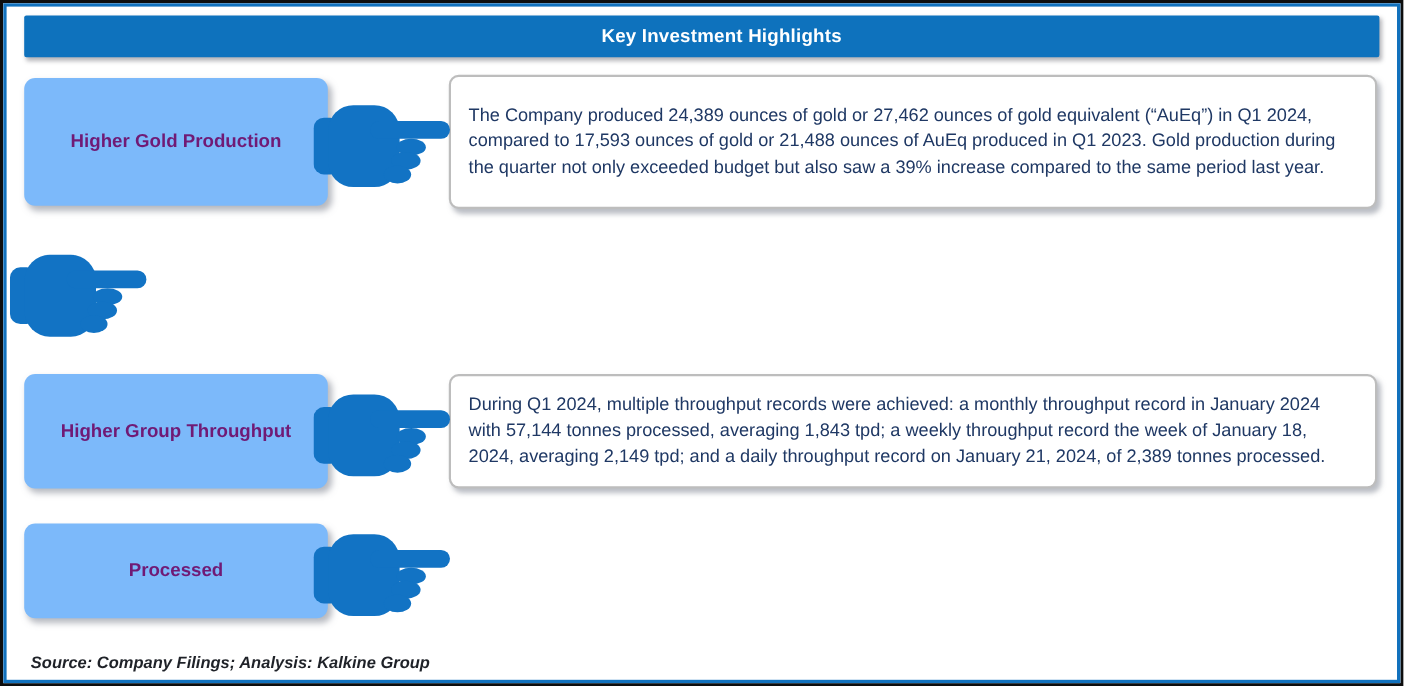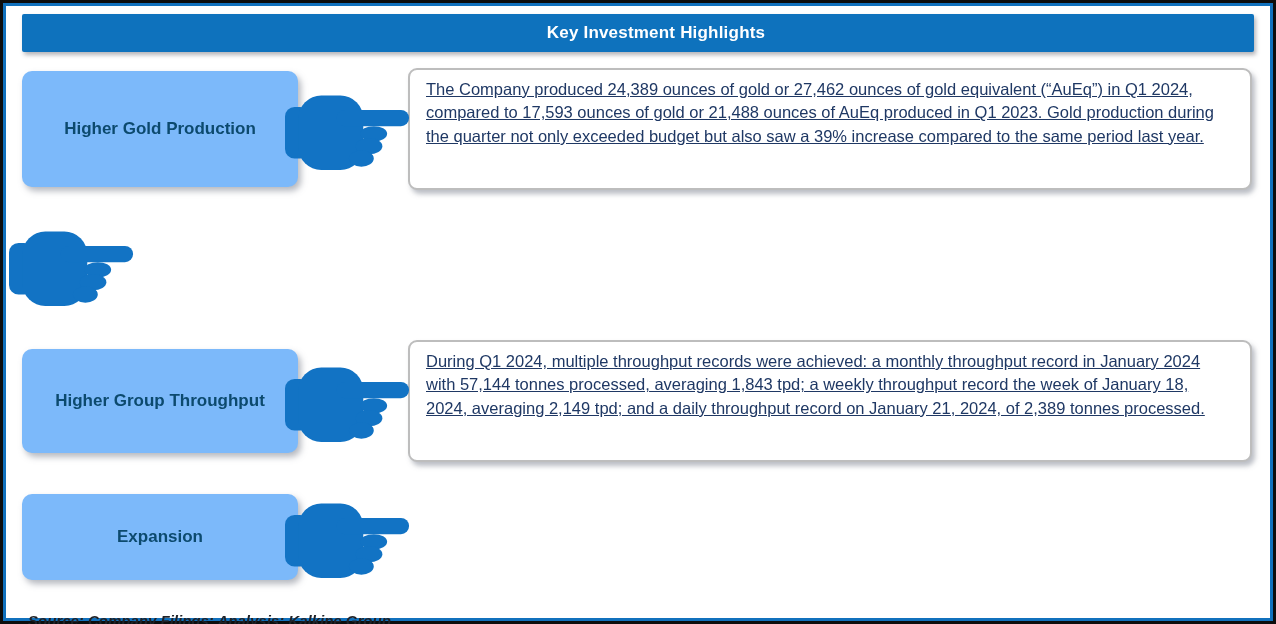--- a/index.html
+++ b/index.html
@@ -22,43 +22,43 @@
     color:#ffffff;font-weight:bold;font-size:17px;letter-spacing:.2px;
     box-shadow:2px 3px 4px rgba(90,90,100,.45);
     margin-bottom:16px;
     padding-left:36px;
   }
   .row{display:flex;align-items:center;margin-bottom:24px;}
   .label-box{
     width:276px;flex:0 0 276px;box-sizing:border-box;
     background:#7cb9fa;border-radius:10px;
     display:flex;align-items:center;justify-content:center;text-align:center;
-    color:#0c4a6e;font-weight:bold;font-size:17px;
+    color:#701a75;font-weight:bold;font-size:17px;
     box-shadow:3px 4px 6px rgba(110,115,130,.5);
     padding:8px 14px;
   }
   .r0 .label-box{height:116px}
   .r1 .label-box{height:100px}
   .r2 .label-box{height:104px}
   .r3 .label-box{height:86px}
   .hand{
     flex:0 0 128px;display:flex;align-items:center;justify-content:center;
     margin-left:-14px;margin-right:-4px;position:relative;z-index:2;
   }
   .text-box{
     flex:1;box-sizing:border-box;margin-right:2px;
     background:#ffffff;border:2px solid #bdbdbd;border-radius:9px;
     box-shadow:3px 4px 5px rgba(120,125,140,.5);
-    display:flex;
+    display:flex;align-items:center;
     padding:8px 16px;
-    color:#1f3864;font-size:16.5px;line-height:1.42;text-decoration:underline;
+    color:#1f3864;font-size:16.5px;line-height:1.42;
   }
   .r0 .text-box{height:122px}
   .r1 .text-box{height:98px}
-  .r2 .text-box{height:122px}
+  .r2 .text-box{height:104px}
   .r3 .text-box{height:94px}
   .text-box p{margin:0;}
   .footer{
     margin:4px 0 0 6px;
     font-style:italic;font-weight:bold;font-size:15px;color:#1f2228;
   }
 </style>
 </head>
 <body>
 
@@ -119,21 +119,21 @@
           </g>
         </svg>
       </div>
       <div class="text-box">
         <p>During Q1 2024, multiple throughput records were achieved: a monthly throughput record in January 2024 with 57,144 tonnes processed, averaging 1,843 tpd; a weekly throughput record the week of January 18, 2024, averaging 2,149 tpd; and a daily throughput record on January 21, 2024, of 2,389 tonnes processed.</p>
       </div>
     </div>
 
     <div class="row r3">
       <div class="label-box">
-        <span>Expansion</span>
+        <span>Processed</span>
       </div>
       <div class="hand">
         <svg width="126" height="102" viewBox="0 0 132 106" aria-hidden="true">
           <g fill="#1273c4">
             <rect x="0" y="30" width="26" height="54" rx="10"></rect>
             <rect x="14" y="18" width="68" height="78" rx="24"></rect>
             <rect x="54" y="33" width="76" height="17" rx="8.5"></rect>
             <ellipse cx="93" cy="58" rx="14" ry="8"></ellipse>
             <ellipse cx="88" cy="71" rx="14" ry="8.5"></ellipse>
             <ellipse cx="80" cy="84" rx="13" ry="8.5"></ellipse>

